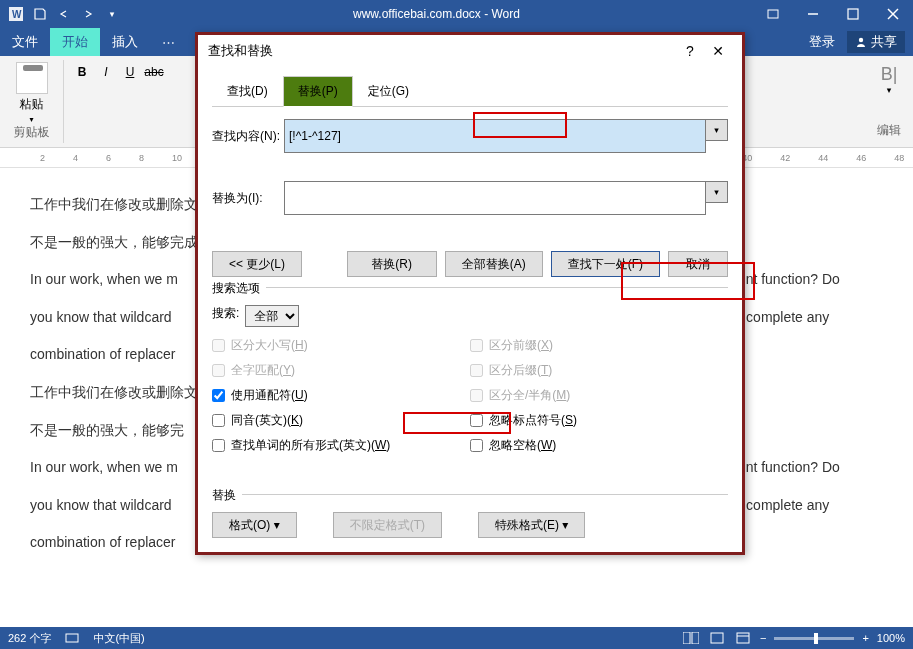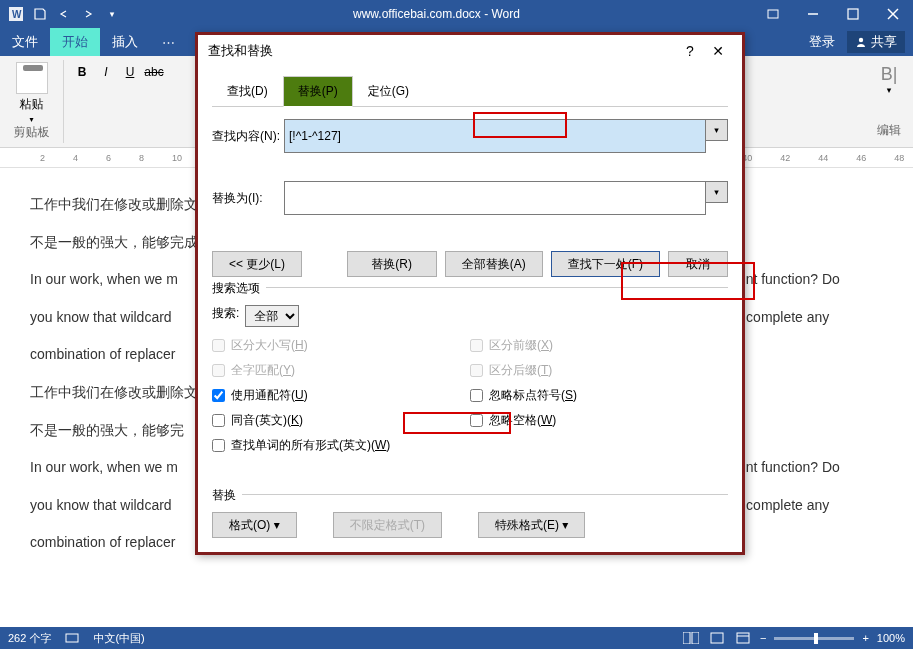--- a/index.html
+++ b/index.html
@@ -337,20 +337,24 @@
           </div>
         <div class="chk-col" id="chk-right">
             <label class="chk disabled">
               <input type="checkbox" disabled="" style="">
               <span>区分前缀(<span class="u">X</span>)</span>
             </label>
             <label class="chk disabled">
               <input type="checkbox" disabled="" style="">
               <span>区分后缀(<span class="u">T</span>)</span>
             </label>
+            <label class="chk disabled">
+              <input type="checkbox" disabled="" style="">
+              <span>区分全/半角(<span class="u">M</span>)</span>
+            </label>
             <label class="chk">
               <input type="checkbox" style="">
               <span>忽略标点符号(<span class="u">S</span>)</span>
             </label>
             <label class="chk">
               <input type="checkbox" style="">
               <span>忽略空格(<span class="u">W</span>)</span>
             </label>
           </div>
       </div>

